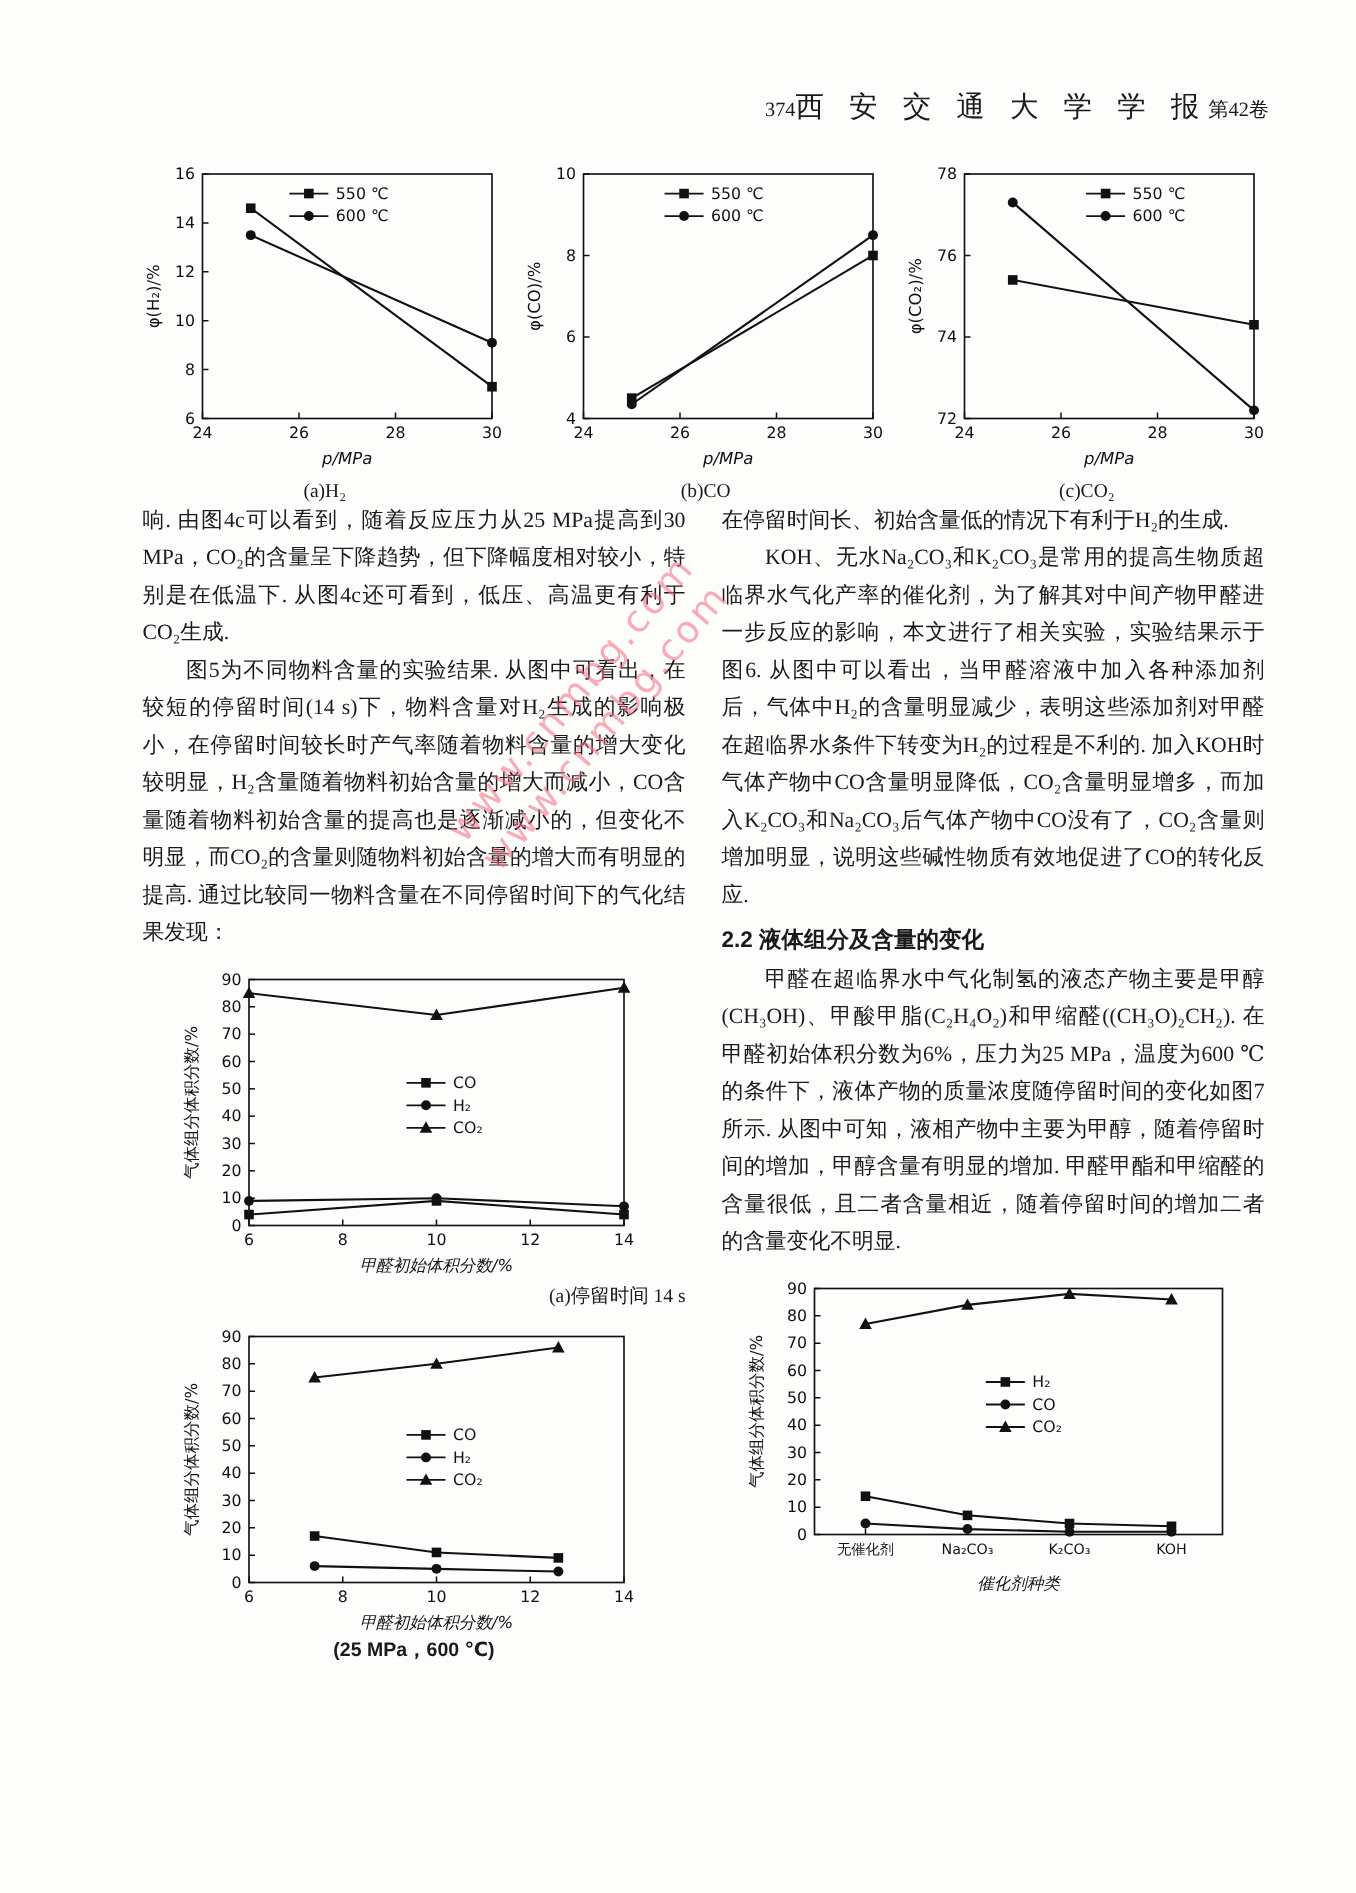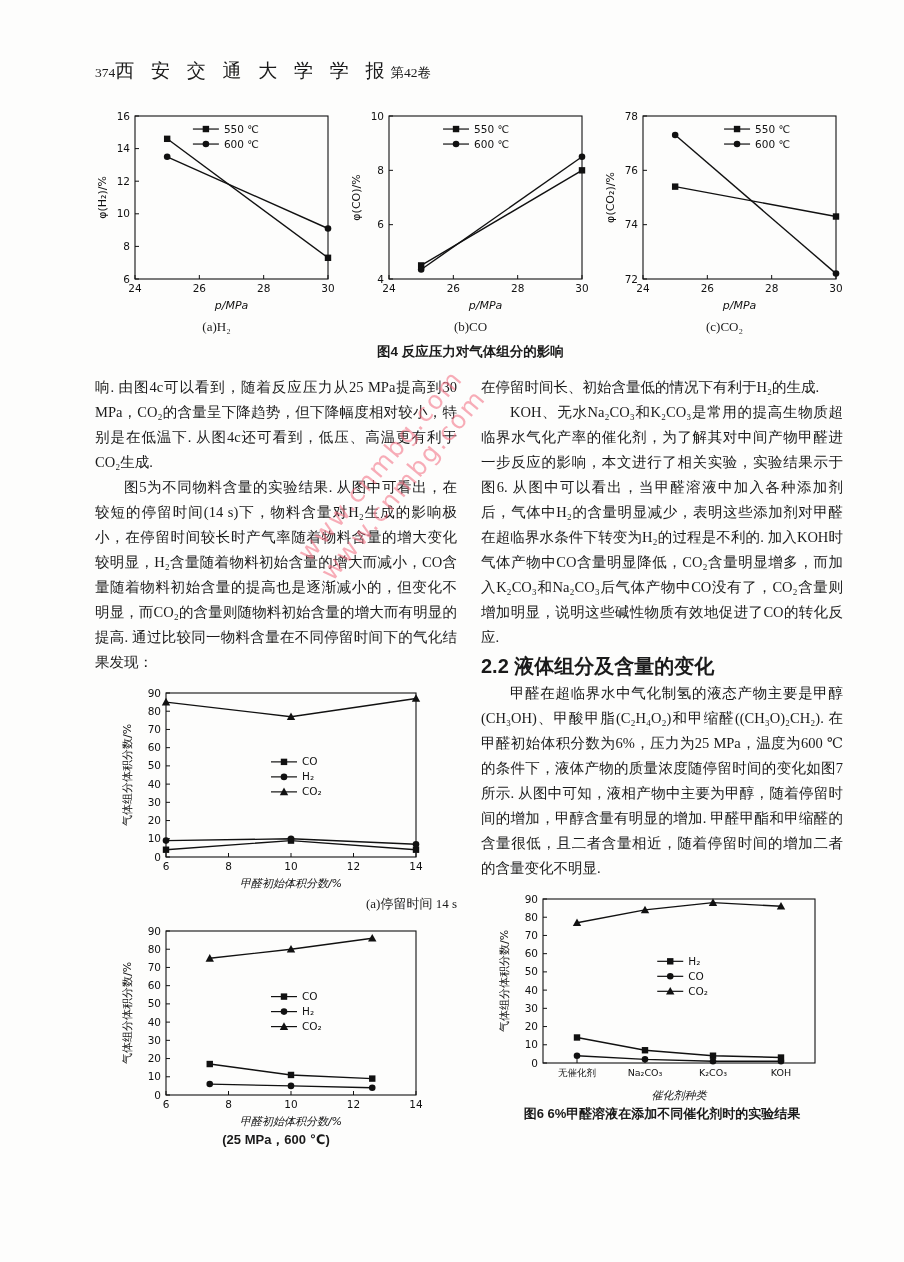--- a/index.html
+++ b/index.html
@@ -8,34 +8,34 @@
     width:904px;height:1262px;
     margin:0 auto;
     background:#fdfdfc;
     font-family:"Liberation Serif","DejaVu Serif",serif;
     color:#1a1a1a;
     overflow:hidden;
     box-sizing:border-box;
     padding:58px 58px 20px 95px;
   }
   .header{
-    display:flex;justify-content:flex-start;align-items:baseline;
+    display:flex;justify-content:flex-end;align-items:baseline;
     font-size:13.5px;margin-bottom:24px;
   }
   .header .journal{letter-spacing:6px;font-size:19px;}
   .fig4-row{display:flex;justify-content:space-between;}
   .fig4-subcaps{display:flex;justify-content:space-between;margin-top:6px;font-size:13px;}
   .fig4-subcaps span{width:243px;text-align:center;}
   .fig4-caption{text-align:center;font-weight:bold;font-size:13.5px;margin:8px 0 14px 0;font-family:"Liberation Sans","DejaVu Sans",sans-serif;}
   .columns{display:flex;gap:24px;}
   .col{width:362px;font-size:14.5px;line-height:25px;text-align:justify;}
   .col p{margin:0;text-indent:2em;}
   .col p.noindent{text-indent:0;}
   .col h3{
-    margin:4px 0 2px 0;font-size:20px;font-weight:bold;
+    margin:4px 0 2px 0;font-size:15px;font-weight:bold;
     font-family:"Liberation Sans","DejaVu Sans",sans-serif;text-indent:0;
   }
   .chart{line-height:0;}
   .chart-center{display:flex;justify-content:center;margin-top:10px;}
   .subcap{text-align:right;font-size:13px;line-height:18px;margin:4px 0 10px 0;}
   .figcap{
     text-align:center;font-weight:bold;font-size:13px;line-height:22px;
     font-family:"Liberation Sans","DejaVu Sans",sans-serif;
   }
   .watermark{
@@ -164,21 +164,20 @@
           <text x="152.06" y="39.54" font-size="10.5">600 ℃</text>
           <text x="136.5" y="201" text-anchor="middle" font-size="11" font-style="italic">p/MPa</text>
           <text transform="translate(11,89.5) rotate(-90)" text-anchor="middle" font-size="11">φ(CO₂)/%</text>
         </svg></div>
   </div>
   <div class="fig4-subcaps">
     <span>(a)H₂</span>
     <span>(b)CO</span>
     <span>(c)CO₂</span>
   </div>
-  <div class="fig4-caption">图4  反应压力对气体组分的影响</div>
 
   <div class="columns">
 
     <div class="col">
       <p class="noindent">响. 由图4c可以看到，随着反应压力从25 MPa提高到30 MPa，CO₂的含量呈下降趋势，但下降幅度相对较小，特别是在低温下. 从图4c还可看到，低压、高温更有利于CO₂生成.</p>
       <p>图5为不同物料含量的实验结果. 从图中可看出，在较短的停留时间(14 s)下，物料含量对H₂生成的影响极小，在停留时间较长时产气率随着物料含量的增大变化较明显，H₂含量随着物料初始含量的增大而减小，CO含量随着物料初始含量的提高也是逐渐减小的，但变化不明显，而CO₂的含量则随物料初始含量的增大而有明显的提高. 通过比较同一物料含量在不同停留时间下的气化结果发现：</p>
 
       <div class="chart-center">
           <div class="chart"><svg width="312" height="206" xmlns="http://www.w3.org/2000/svg" fill="#111" font-family="'DejaVu Sans',sans-serif">
               <rect x="46" y="8" width="250" height="164" fill="none" stroke="#111" stroke-width="1.1"></rect>
@@ -359,21 +358,20 @@
               <line x1="160.24" y1="85.32" x2="186.24" y2="85.32" stroke="#111" stroke-width="1.2"></line>
               <circle cx="173.24" cy="85.32" r="3.3" fill="#111"></circle>
               <text x="191.24" y="88.82" font-size="10.5">CO</text>
               <line x1="160.24" y1="100.32" x2="186.24" y2="100.32" stroke="#111" stroke-width="1.2"></line>
               <polygon points="173.24,96.02 169.04000000000002,103.61999999999999 177.44,103.61999999999999" fill="#111"></polygon>
               <text x="191.24" y="103.82" font-size="10.5">CO₂</text>
               <text x="182" y="208" text-anchor="middle" font-size="11" font-style="italic">催化剂种类</text>
               <text transform="translate(11,90) rotate(-90)" text-anchor="middle" font-size="11">气体组分体积分数/%</text>
             </svg></div>
         </div>
-      <div class="figcap">图6  6%甲醛溶液在添加不同催化剂时的实验结果</div>
     </div>
 
   </div>
 
   <div class="watermark">
     <div>www.cnmbg.com</div>
     <div>www.cnmbg.com</div>
   </div>
 
 </div>

